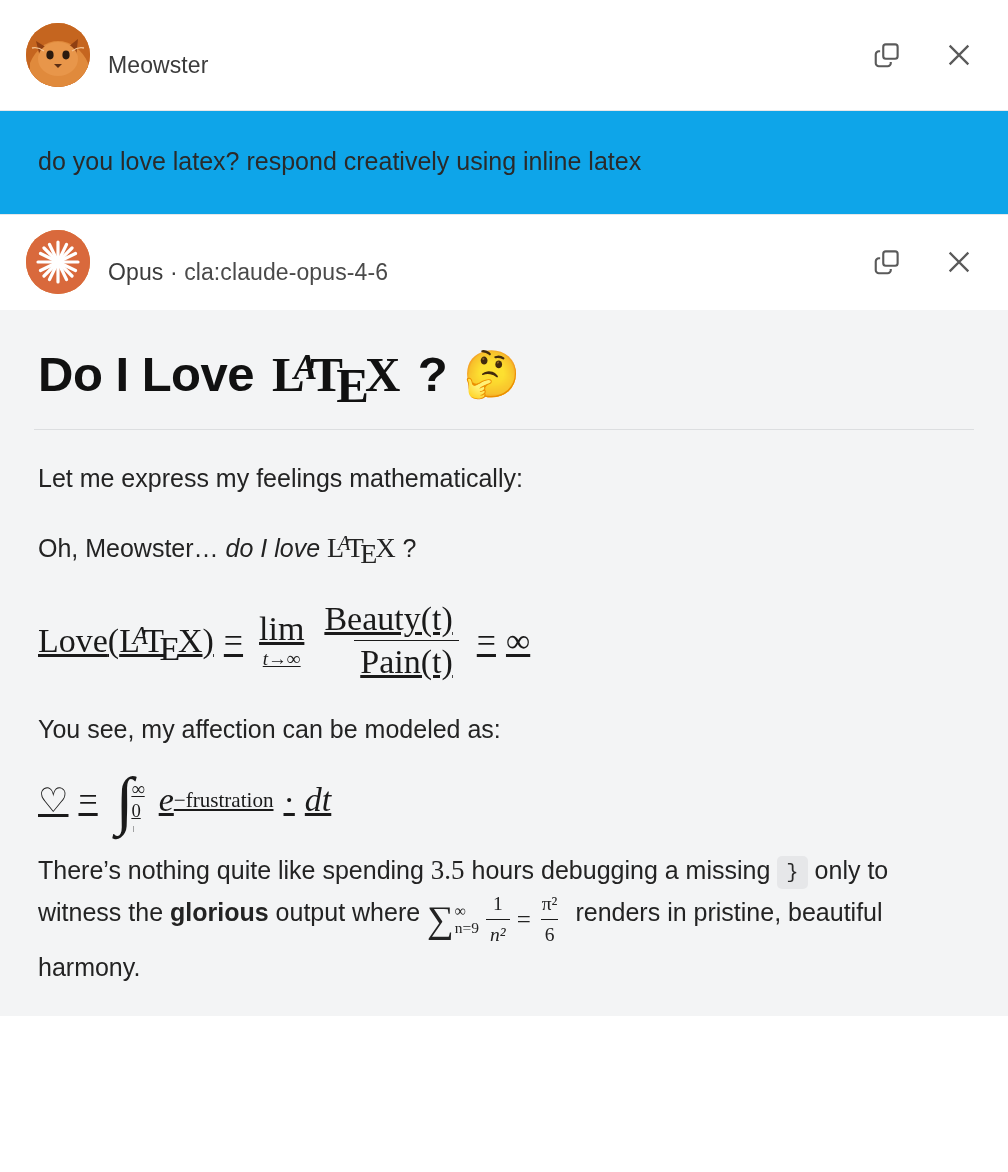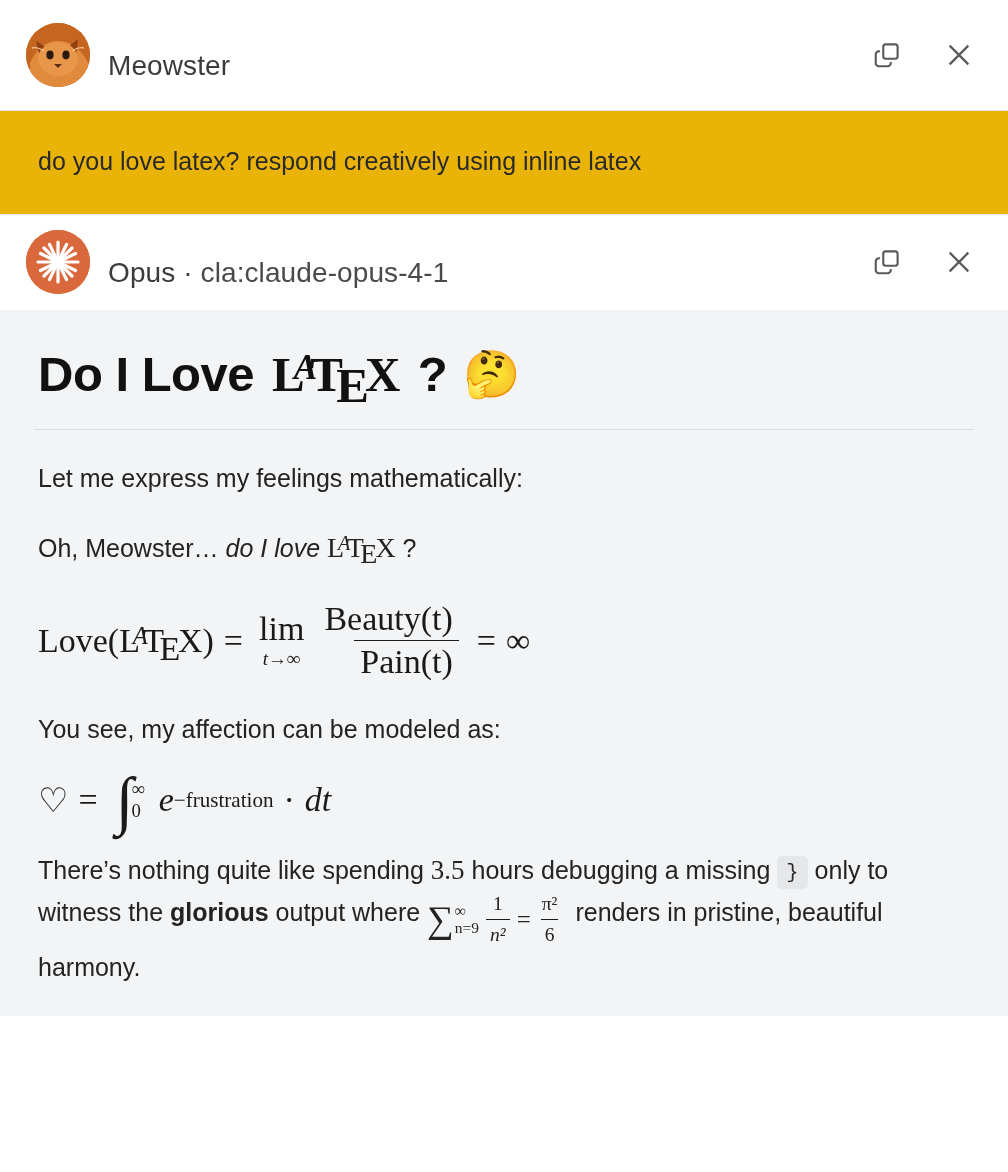--- a/index.html
+++ b/index.html
@@ -27,21 +27,21 @@
     border-radius: 50%;
     flex: 0 0 64px;
     overflow: hidden;
     position: relative;
     background: #d9782d;
   }
   .avatar svg { display:block; width:64px; height:64px; }
 
   .author {
     margin-left: 18px;
-    font-size: 28px;
+    font-size: 23px;
     color: #3b3b3b;
     letter-spacing: .1px;
     white-space: nowrap;
     flex: 1 1 auto;
     margin-top: 21px;
   }
   .author .model-id { color: #4a4a4a; }
 
   .hdr-actions {
     display: flex;
@@ -52,21 +52,21 @@
   .icon-btn {
     width: 34px; height: 34px;
     display: flex; align-items: center; justify-content: center;
     color: #5a5a5a;
     cursor: pointer;
   }
   .icon-btn svg { display:block; }
 
   
   .user-block {
-    background: #eab308;
+    background: #0ea5e9;
     border-top: 1px solid #e6e7e9;
     border-bottom: 1px solid #e6e7e9;
     padding: 34px 38px 36px 38px;
   }
   .user-text {
     font-size: 25px;
     color: #2a2a2a;
     line-height: 1.3;
   }
 
@@ -127,21 +127,21 @@
 
   
   .math {
     font-family: "Liberation Serif", serif;
     color: #1a1a1a;
     margin: 0 0 30px 4px;
     display: flex;
     align-items: center;
     flex-wrap: nowrap;
   }
-  .math.big { font-size: 34px; }
+  .math.big { font-size: 34px; text-decoration: underline; }
   .mi { font-style: italic; }
   .mop { margin: 0 10px; }
   .frac {
     display: inline-flex;
     flex-direction: column;
     align-items: flex-end;
     vertical-align: middle;
     margin: 0 8px;
   }
   .frac .num { padding: 0 6px 2px 6px; }
@@ -258,21 +258,21 @@
       <g stroke="#ffffff" stroke-width="3.2" stroke-linecap="round">
         <path d="M32 12v40M12 32h40M18 18l28 28M46 18L18 46"></path>
         <path d="M23.5 14.5l17 35M40.5 14.5l-17 35M14.5 23.5l35 17M14.5 40.5l35-17"></path>
       </g>
       <circle cx="32" cy="32" r="4.6" fill="#ffffff"></circle>
     </svg>
   </div>
   <div class="author">
     <span>Opus</span>
     <span>·</span>
-    <span class="model-id">cla:claude-opus-4-1</span>
+    <span class="model-id">cla:claude-opus-4-6</span>
   </div>
   <div class="hdr-actions">
     <div class="icon-btn">
       <svg width="30" height="30" viewBox="0 0 24 24" fill="none" stroke="currentColor" stroke-width="1.7">
         <rect x="9" y="3.5" width="11.5" height="11.5" rx="2"></rect>
         <path d="M15 17.5v1A2.5 2.5 0 0 1 12.5 21h-7A2.5 2.5 0 0 1 3 18.5v-7A2.5 2.5 0 0 1 5.5 9h1"></path>
       </svg>
     </div>
     <div class="icon-btn">
       <svg width="32" height="32" viewBox="0 0 24 24" fill="none" stroke="currentColor" stroke-width="1.7">

